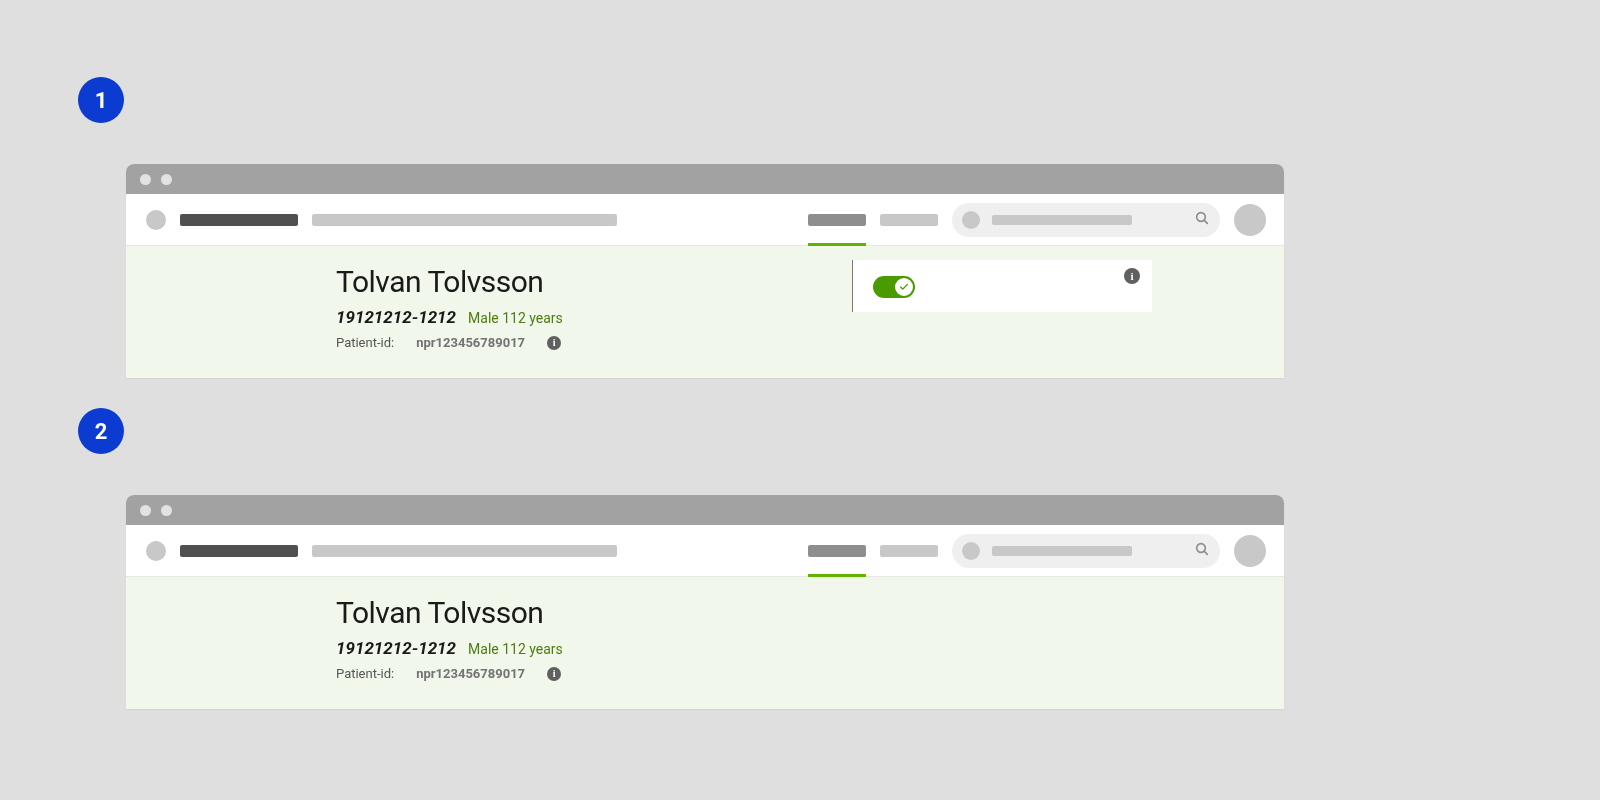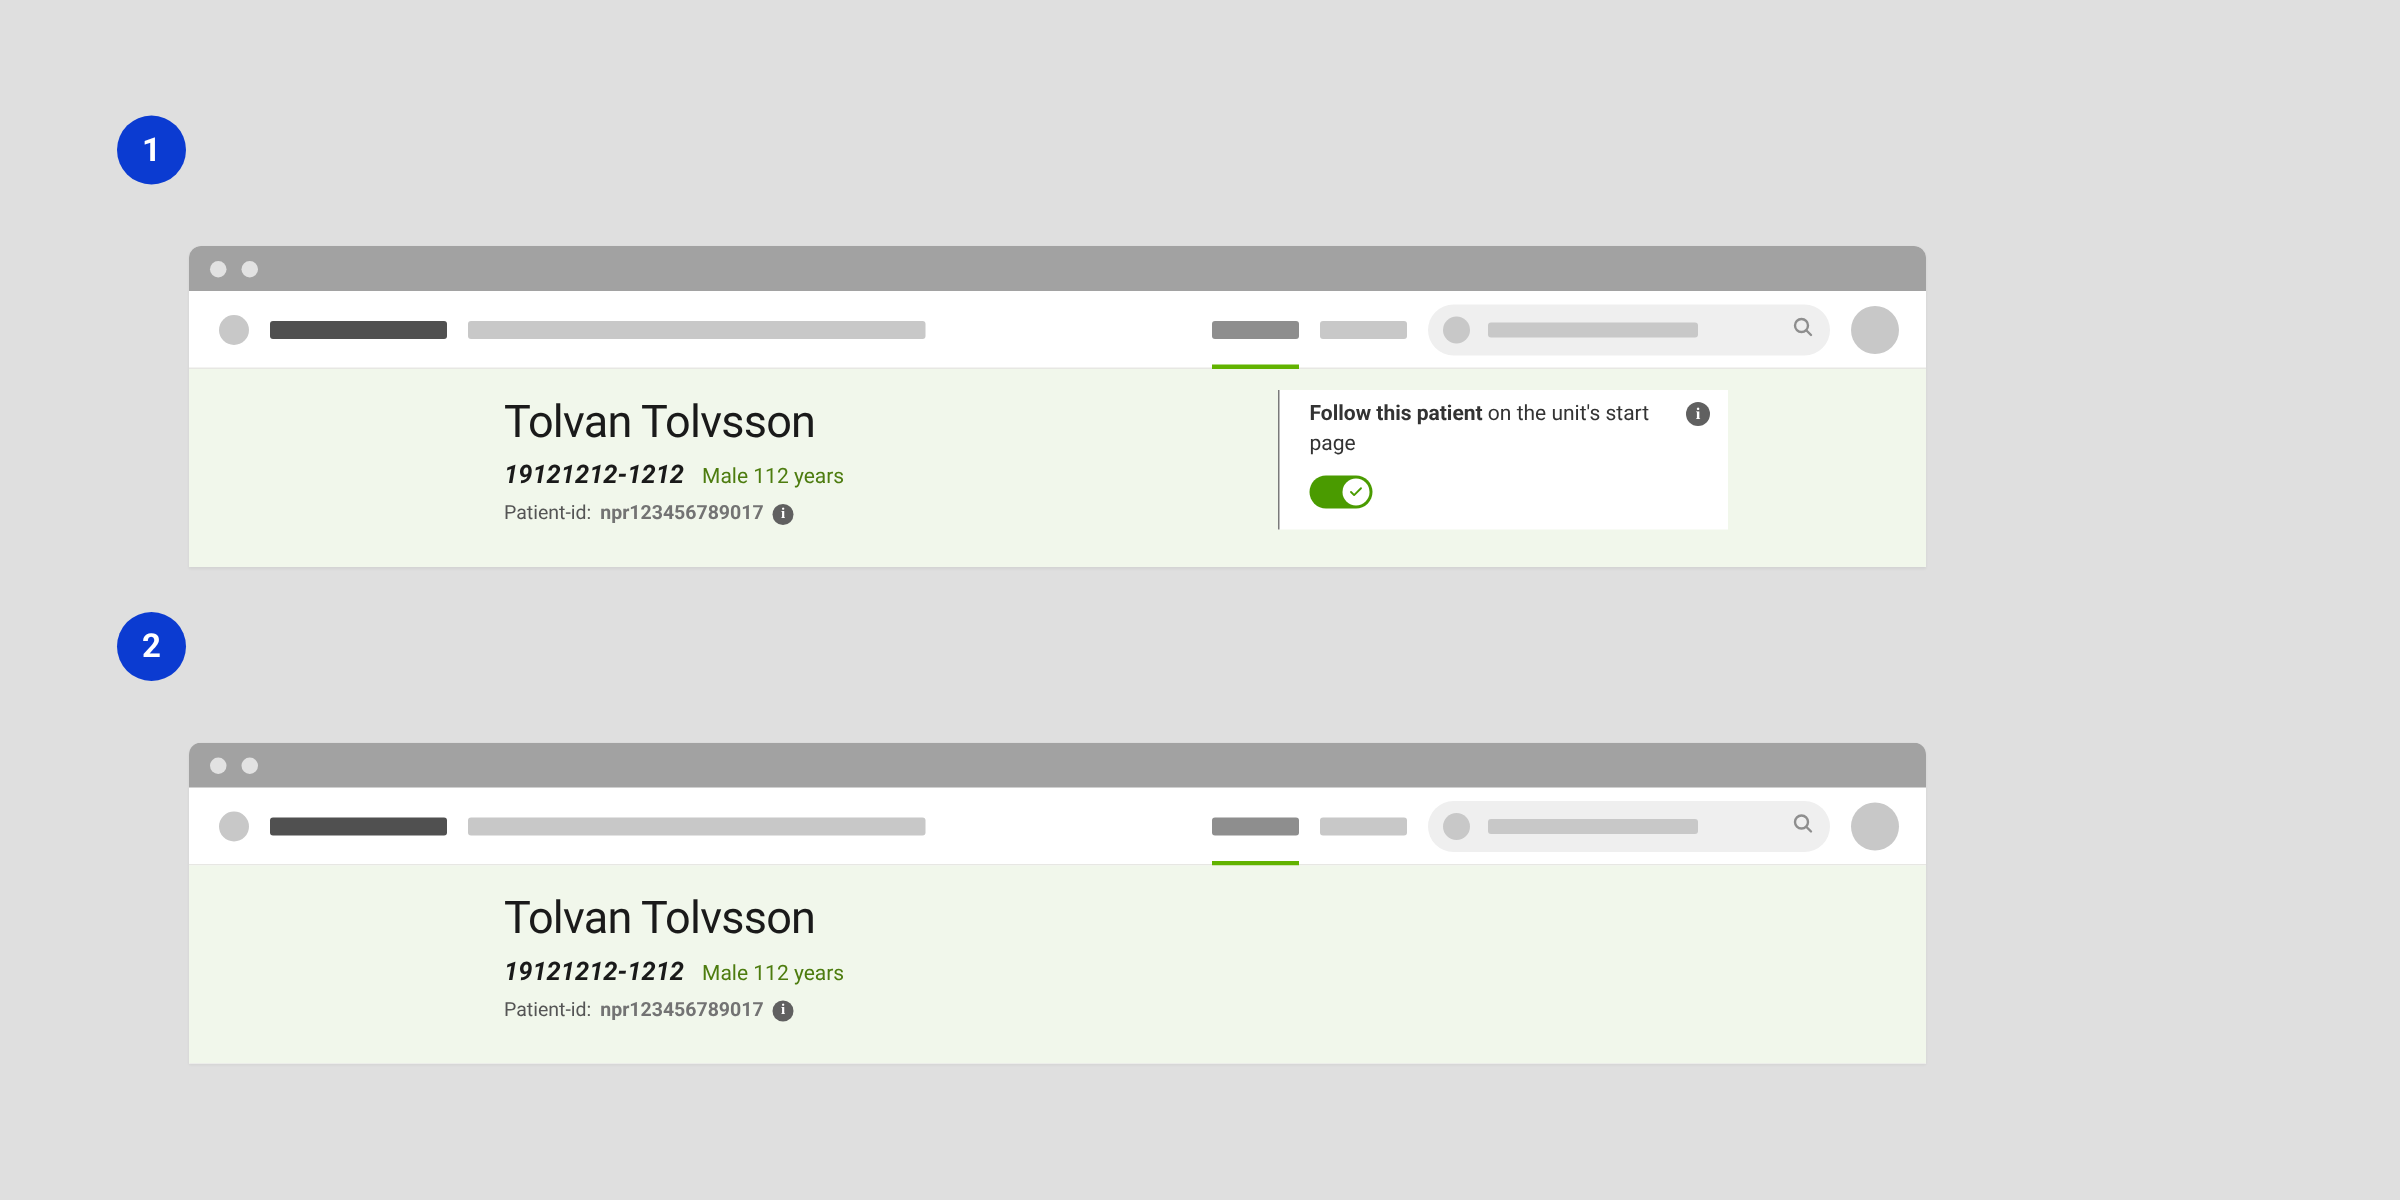--- a/index.html
+++ b/index.html
@@ -106,21 +106,21 @@
   .patient-info { padding-top: 18px; }
   .patient-name {
     font-size: 30px;
     font-weight: 400;
     color: #1a1a1a;
     letter-spacing: -0.5px;
   }
   .patient-line2 { margin-top: 8px; display: flex; align-items: baseline; gap: 12px; }
   .patient-pnr { font-weight: 700; font-size: 17px; font-style: italic; }
   .patient-meta { font-size: 14px; color: #4d7c0f; }
-  .patient-line3 { margin-top: 8px; font-size: 13px; color: #555; display: flex; align-items: center; gap: 6px; }
+  .patient-line3 { margin-top: 8px; font-size: 13px; color: #555; display: flex; align-items: center; gap: 22px; }
   .patient-line3 .lbl { color: #555; }
   .patient-line3 .val { font-weight: 700; color: #737373; }
   .info-icon {
     width: 14px; height: 14px; border-radius: 50%;
     background: #606060; color: #fff;
     font-size: 10px; font-weight: 700;
     display: inline-flex; align-items: center; justify-content: center;
     font-family: Georgia, serif;
   }
 
@@ -196,23 +196,20 @@
         <span class="patient-meta">Male 112 years</span>
       </div>
       <div class="patient-line3">
         <span class="lbl">Patient-id:</span>
         <span class="val">npr123456789017</span>
         <span class="info-icon">i</span>
       </div>
     </div>
     <div class="follow-card">
       <span class="info-icon big">i</span>
-      <div class="text">
-        <b>Follow this patient</b><span> on the unit's start page</span>
-      </div>
       <div class="toggle">
         <div class="knob">
           <svg width="10" height="10" viewBox="0 0 24 24" fill="none" stroke-width="3" stroke-linecap="round" stroke-linejoin="round">
               <polyline points="4 12 9 17 20 6"></polyline>
             </svg>
         </div>
       </div>
     </div>
   </div>
 </div>

